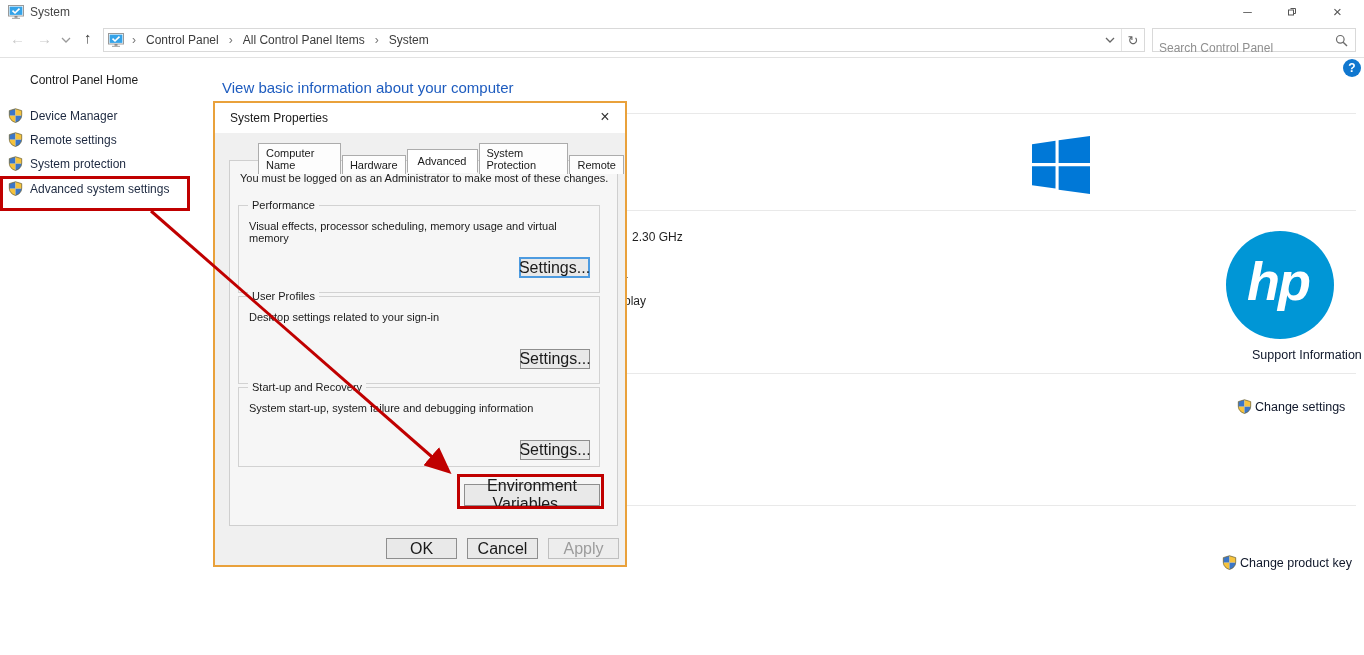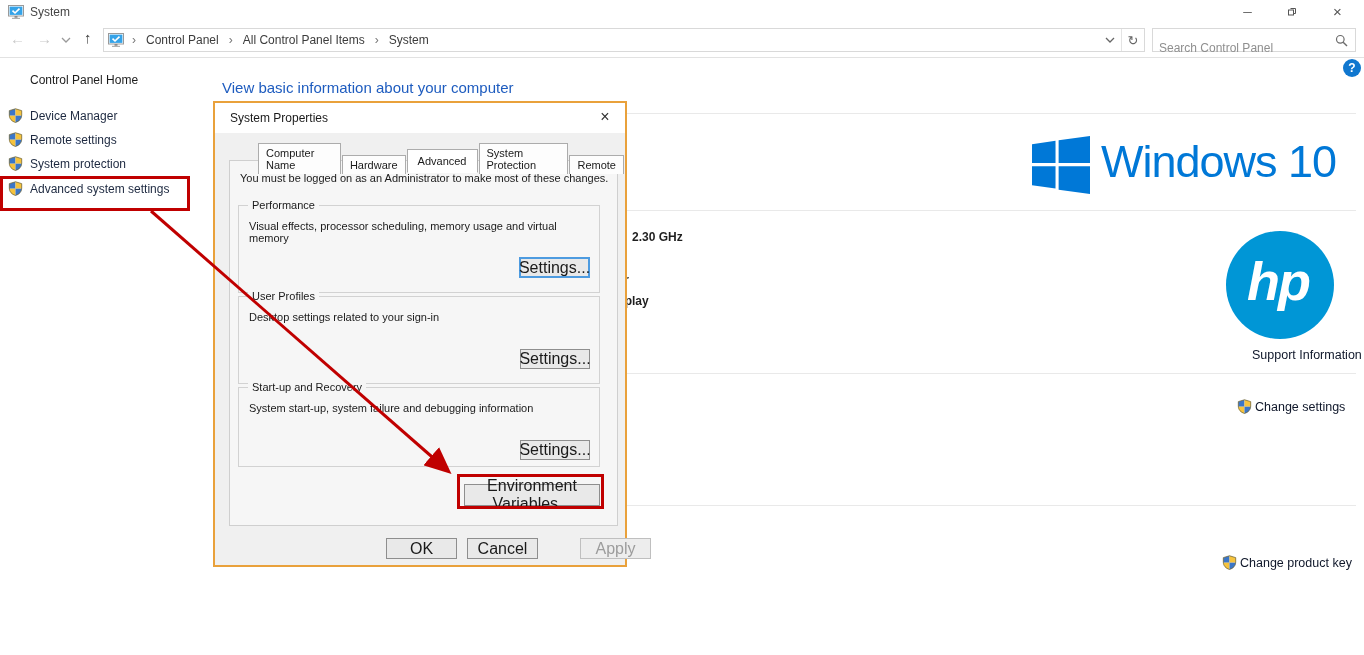--- a/index.html
+++ b/index.html
@@ -37,21 +37,21 @@
               align-items:center;justify-content:center;}
 
   
   .cp-home{position:absolute;left:30px;top:73px;font-size:12px;color:#1c1c1c;}
   .side-item{position:absolute;left:8px;display:flex;align-items:center;gap:7px;font-size:12px;color:#1d2940;}
   .shield{width:15px;height:15px;flex:0 0 15px;}
 
   
   .hr{position:absolute;left:233px;width:1123px;height:1px;background:#e9e9e9;}
   .page-heading{position:absolute;left:222px;top:79px;font-size:15px;color:#1e5cbf;}
-  .frag{position:absolute;font-size:12px;color:#1f1f1f;z-index:1;font-weight:bold;}
+  .frag{position:absolute;font-size:12px;color:#1f1f1f;z-index:1;}
   .win10-text{position:absolute;left:1101px;top:136px;font-size:45px;font-weight:300;color:#0078d7;
               letter-spacing:-1px;white-space:nowrap;}
   .hp-circle{position:absolute;left:1226px;top:231px;width:108px;height:108px;border-radius:50%;background:#0096d6;
              display:flex;align-items:center;justify-content:center;}
   .hp-letters{color:#fff;font-style:italic;font-weight:bold;font-size:54px;letter-spacing:-2px;
               transform:translate(-2px,-4px);}
   .bluelink{font-size:12.5px;color:#0f172a;white-space:nowrap;}
   .link-row{position:absolute;display:flex;align-items:center;gap:3px;}
 
   
@@ -67,21 +67,21 @@
   .tabpage{position:absolute;left:14px;top:57px;width:389px;height:366px;background:#f6f6f6;
            border:1px solid #cfcfcf;box-sizing:border-box;z-index:2;}
   .admin-note{position:absolute;left:10px;top:11px;color:#1a1a1a;}
   .groupbox{position:absolute;left:8px;width:362px;border:1px solid #d2d2d2;box-sizing:border-box;}
   .group-label{position:absolute;left:9px;top:-7px;background:#f6f6f6;padding:0 4px;color:#1a1a1a;}
   .group-desc{position:absolute;left:10px;top:14px;color:#1a1a1a;}
   .btn{position:absolute;background:#e9e9e9;border:1px solid #8e8e8e;font-size:16px;color:#1a1a1a;
        font-family:"Liberation Sans",sans-serif;display:flex;align-items:center;justify-content:center;
        box-sizing:border-box;}
   .btn.focused{border:2px solid #4d9be0;}
-  .btn.disabled{color:#9c9c9c;border-color:#bfbfbf;background:#ededed;margin-left:32px;}
+  .btn.disabled{color:#9c9c9c;border-color:#bfbfbf;background:#ededed;}
 
   
   .red-box{position:absolute;border:3px solid #c00000;box-sizing:border-box;z-index:12;background:transparent;}
   .arrow-layer{position:absolute;left:0;top:0;width:1364px;height:655px;z-index:11;pointer-events:none;}
   .defs-hidden{position:absolute;width:0;height:0;overflow:hidden;}
 </style>
 </head>
 <body>
 
 <svg class="defs-hidden" aria-hidden="true">
@@ -203,21 +203,20 @@
 
   <div class="page-heading">View basic information about your computer</div>
   <div class="hr" style="top:113px"></div>
   <div class="hr" style="top:210px"></div>
   <div class="hr" style="top:373px"></div>
   <div class="hr" style="top:505px"></div>
 
   <svg class="abs" style="left:1032px;top:135px;z-index:1" width="58" height="60" viewBox="0 0 88 88">
       <use href="#winflag"></use>
     </svg>
-  <div class="win10-text" style="z-index:1">Windows 10</div>
 
   <span class="frag" style="left:632px;top:230px">2.30 GHz</span>
   <span class="frag" style="left:617px;top:273px">or</span>
   <span class="frag" style="left:618px;top:294px">splay</span>
 
   <div class="hp-circle">
     <span class="hp-letters">hp</span>
   </div>
   <span class="bluelink abs" style="left:1252px;top:348px">Support Information</span>
 

